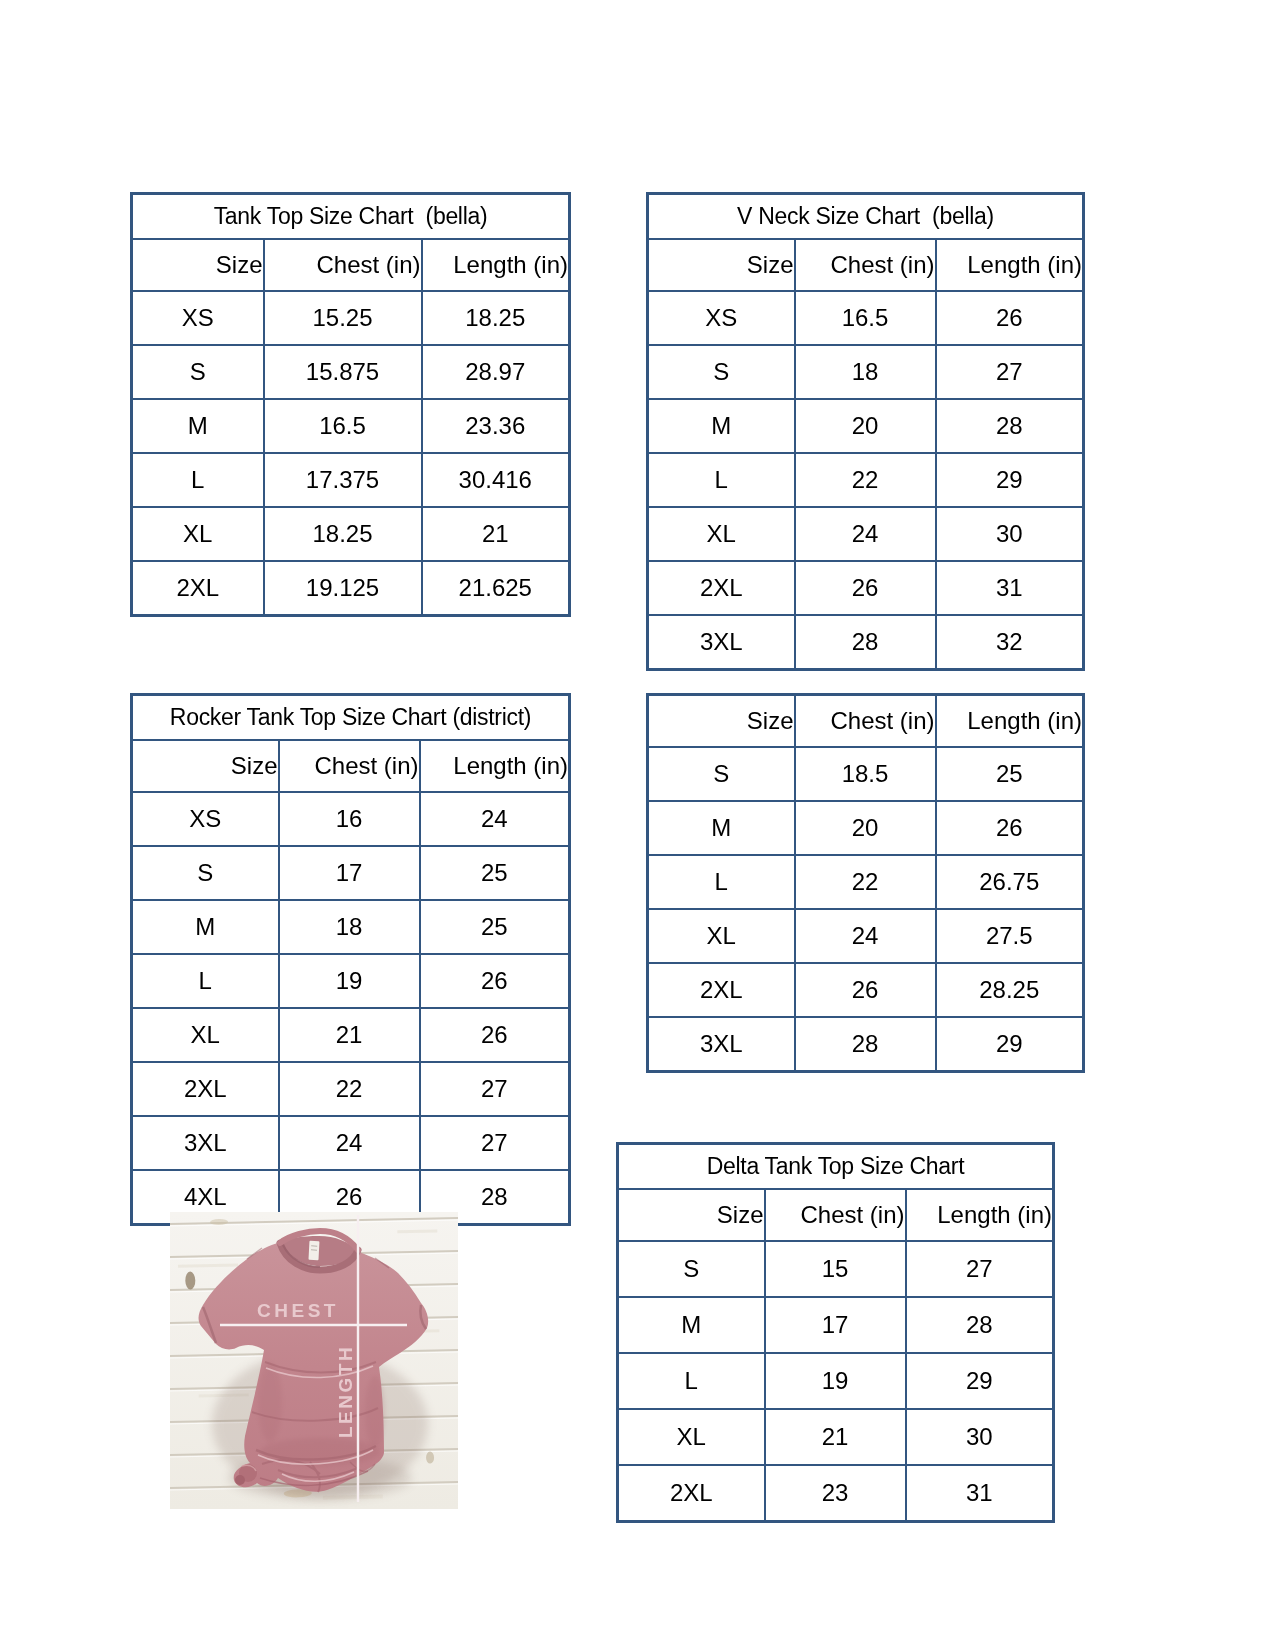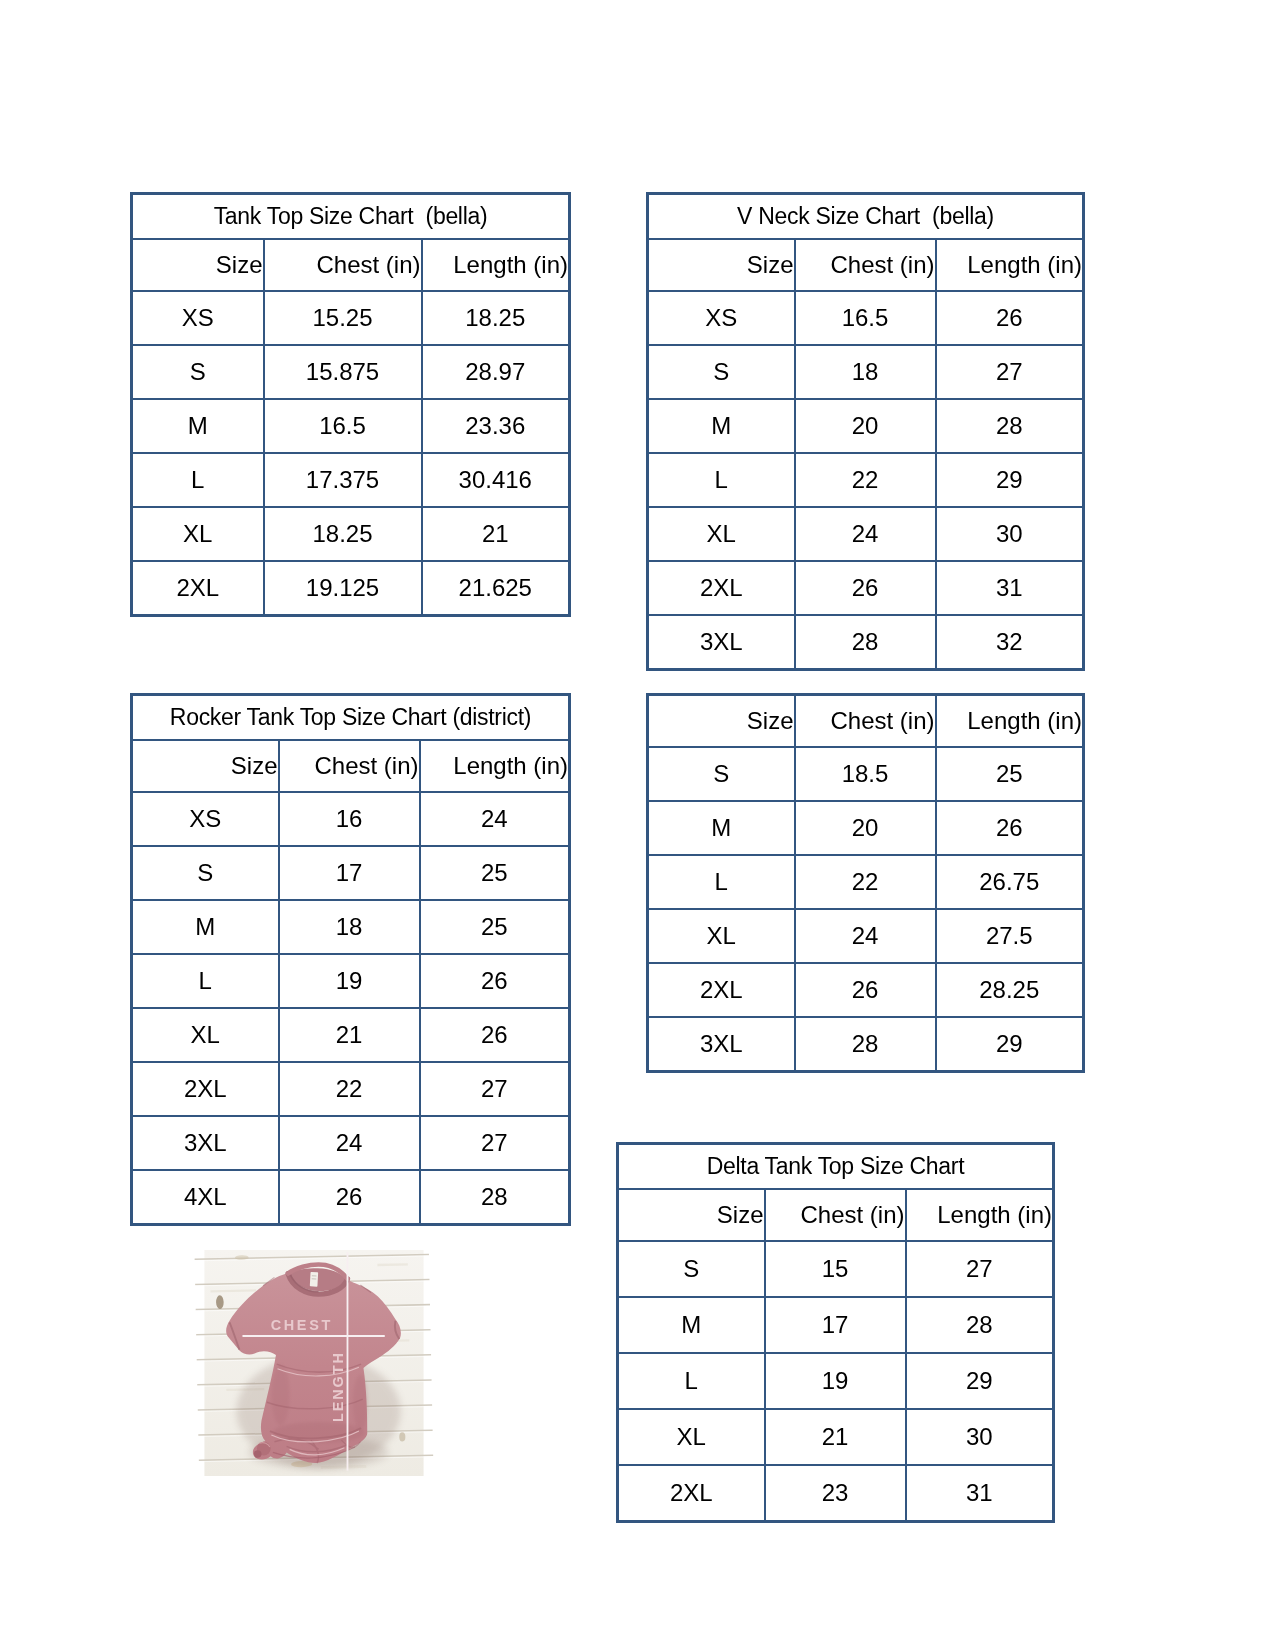--- a/index.html
+++ b/index.html
@@ -38,21 +38,21 @@
   tr.data-row td{height:52px;font-size:24px;}
 
   #table-tanktop{left:130px;top:192px;width:438px;}
   #table-vneck  {left:646px;top:192px;width:436px;}
   #table-rocker {left:130px;top:693px;width:438px;}
   #table-relaxed{left:646px;top:693px;width:436px;}
   #table-delta  {left:616px;top:1142px;width:436px;}
   #table-delta tr.data-row td{height:54px;}
 
   .photo{
-    position:absolute;left:170px;top:1250px;width:288px;height:226px;
+    position:absolute;left:170px;top:1212px;width:288px;height:297px;
     overflow:hidden;
   }
   .photo svg{display:block;width:100%;height:100%;}
 </style>
 </head>
 <body>
 
 <div class="page">
 
   <table class="size-table" id="table-tanktop">

